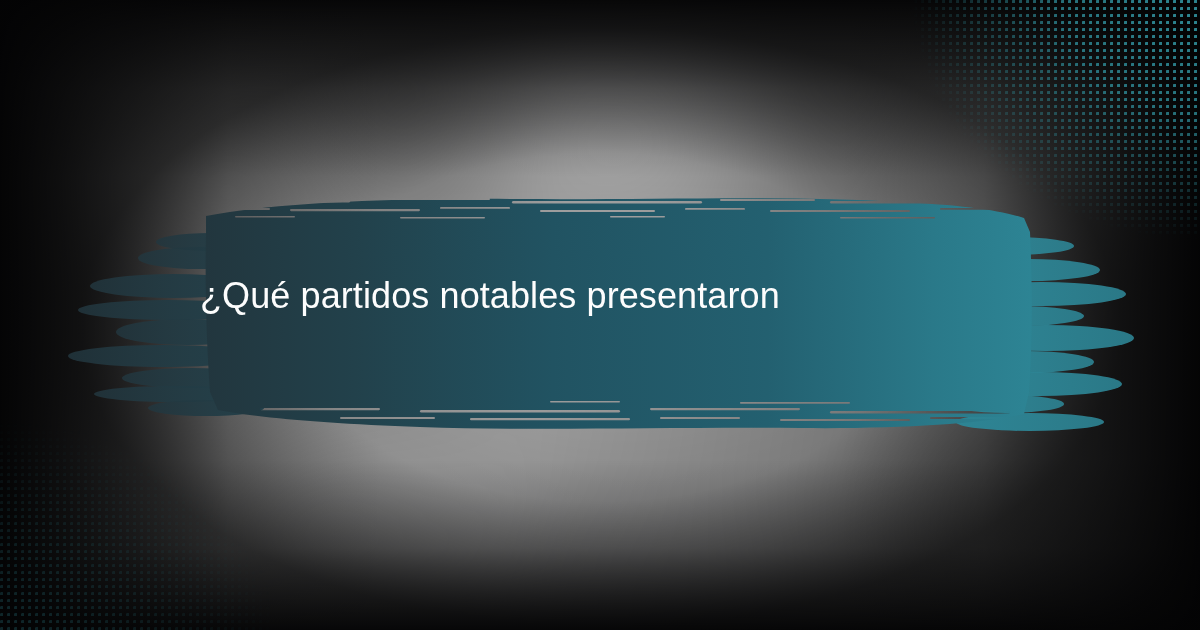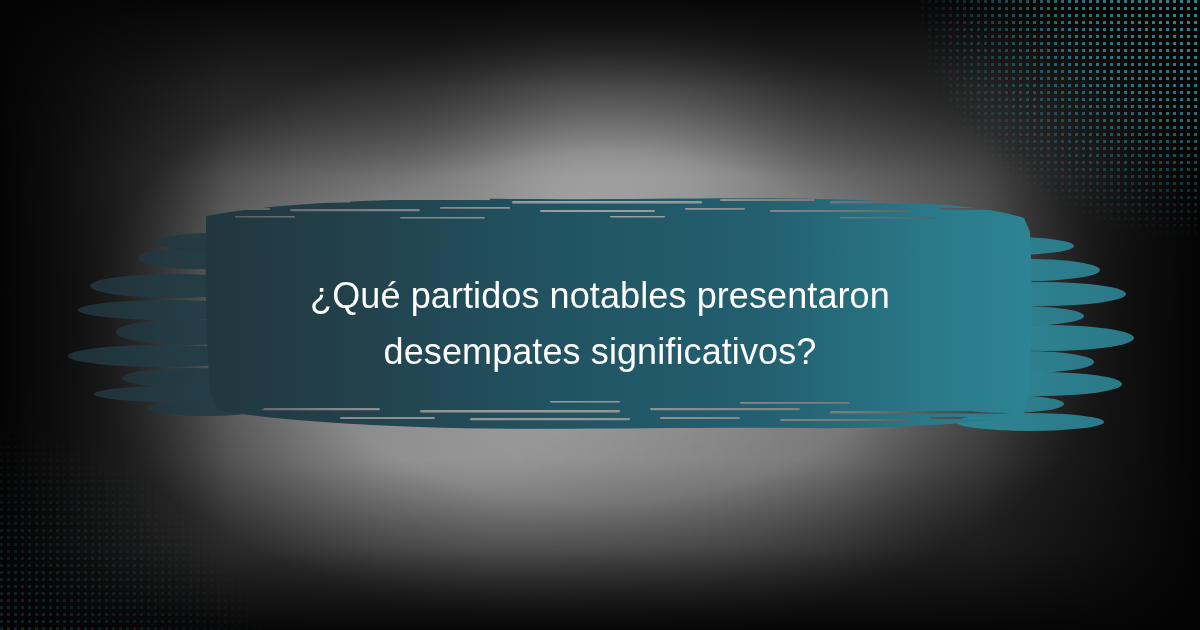--- a/index.html
+++ b/index.html
@@ -94,21 +94,20 @@
     height: 100%;
     overflow: visible;
   }
 
   
   .headline {
     position: absolute;
     left: 200px;
     top: 268px;
     width: 800px;
-    text-align: center;
     color: #fdfdfd;
     font-size: 36px;
     line-height: 56px;
     font-weight: 400;
     letter-spacing: 0.1px;
     text-rendering: optimizeLegibility;
   }
   .headline .line {
     display: block;
     white-space: nowrap;
@@ -220,16 +219,15 @@
                C 520,241 400,245 280,241
                C 190,238 120,232 78,224
                L 70,206
                C 66,150 65,92 66,48
                Z"></path>
     </svg>
   </div>
 
   <div class="headline">
     <span class="line">¿Qué partidos notables presentaron</span>
-    <span class="line">desempates significativos?</span>
   </div>
 
 </div>
 
 </body></html>

